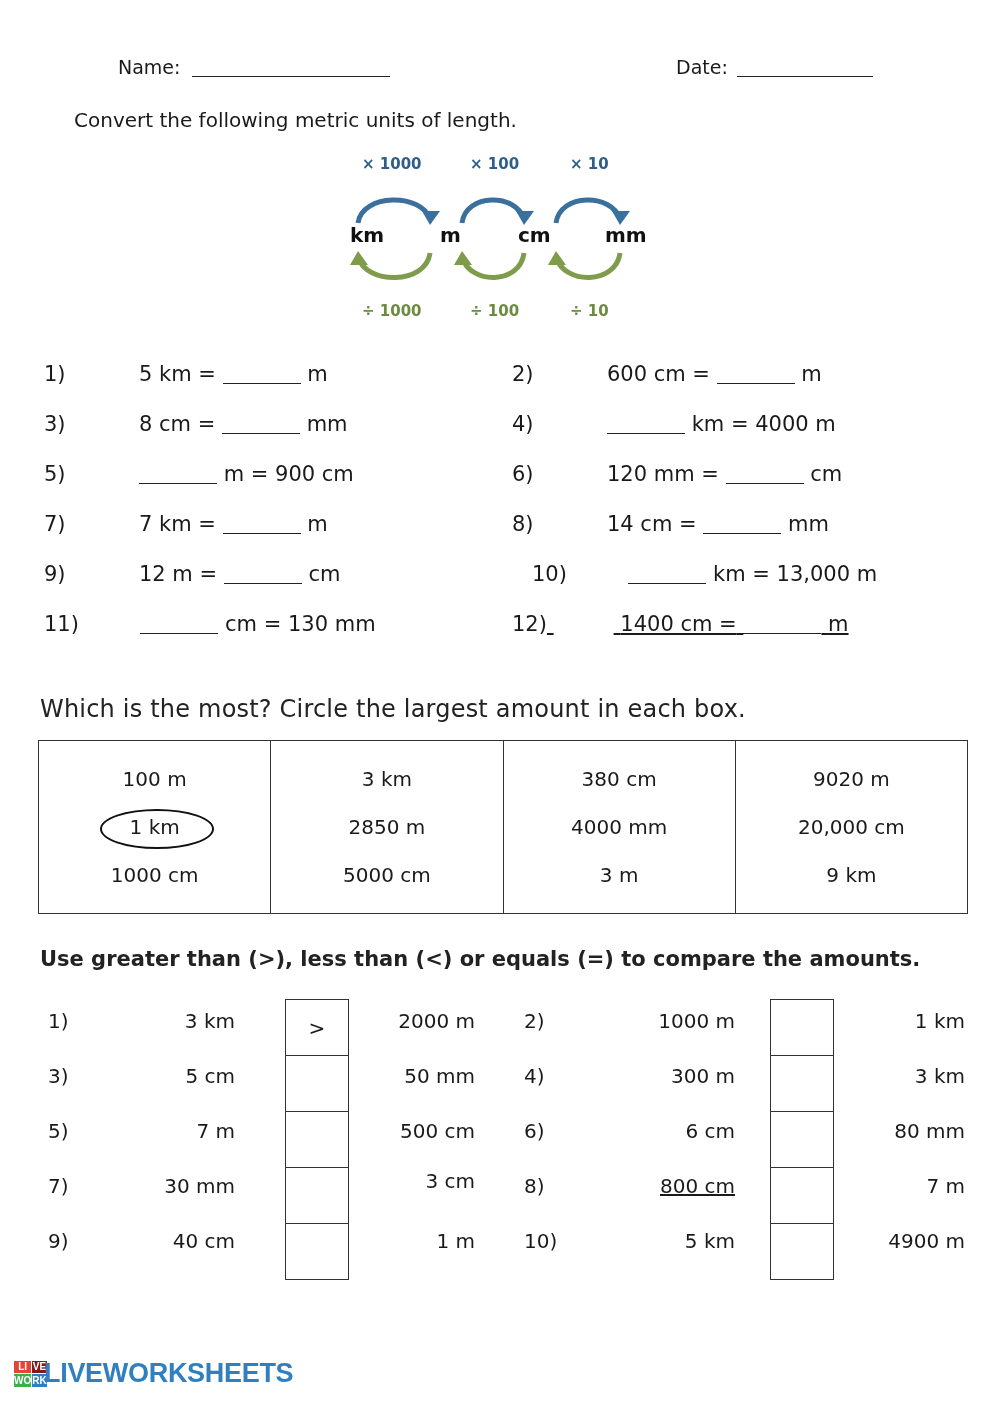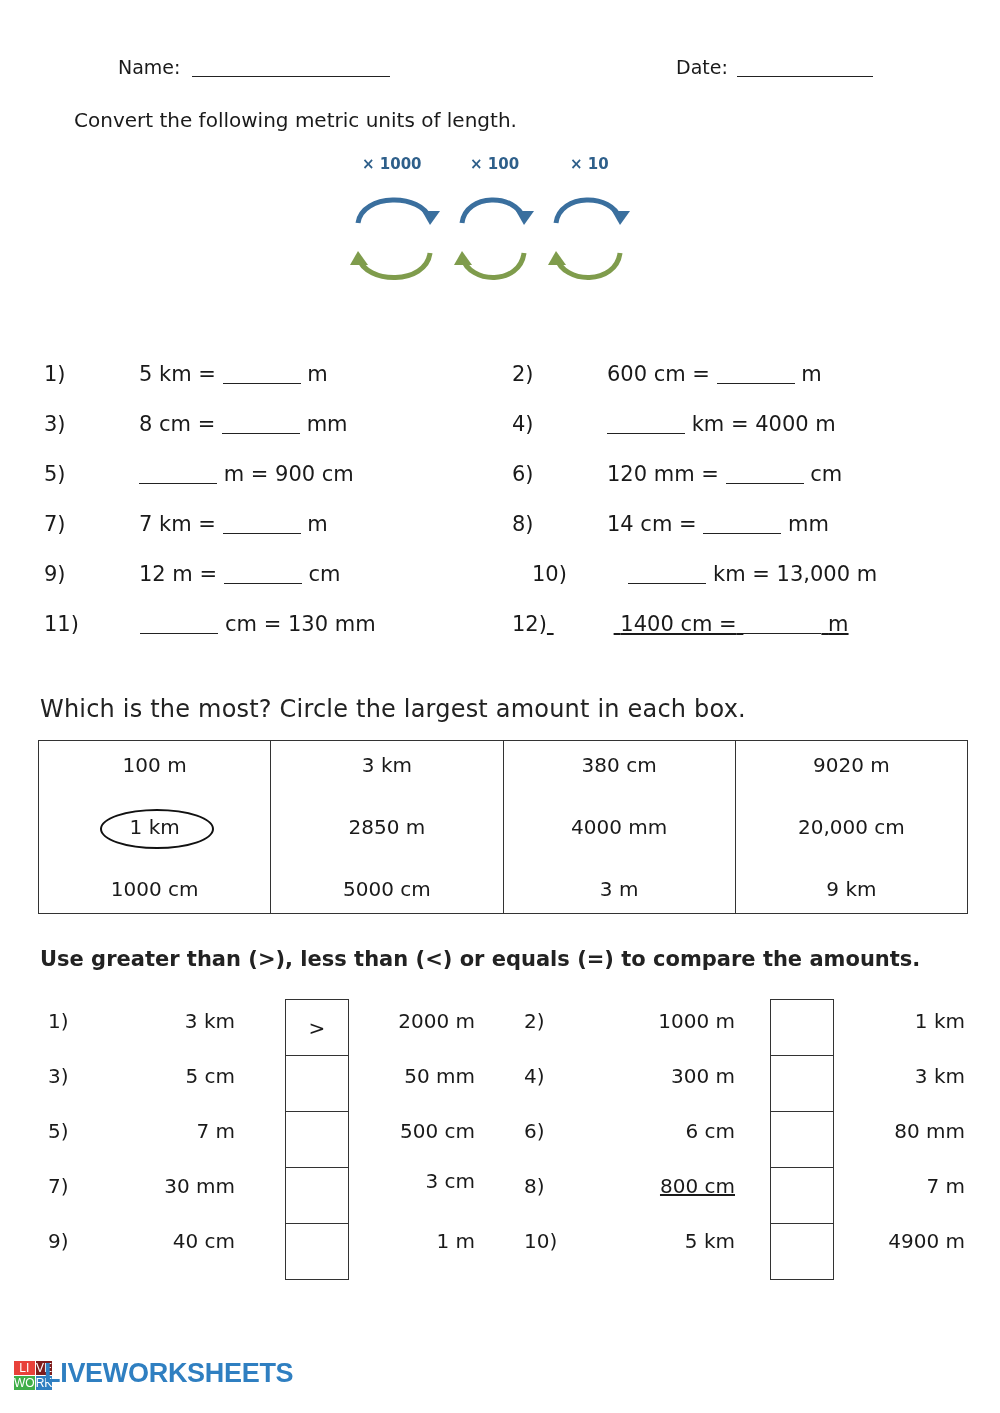--- a/index.html
+++ b/index.html
@@ -157,21 +157,21 @@
     width: 928px;
     height: 172px;
     border: 1.6px solid #333;
     display: flex;
   }
   .box-col {
     flex: 1;
     border-right: 1.6px solid #333;
     display: flex;
     flex-direction: column;
-    justify-content: space-between;
+    justify-content: center;
     align-items: center;
   }
   .box-col:last-child { border-right: none; }
   .box-item {
     font-size: 20px;
     height: 48px;
     line-height: 48px;
     text-align: center;
     position: relative;
   }
@@ -250,22 +250,22 @@
     display: grid;
     grid-template-columns: 1fr 1fr;
     grid-template-rows: 1fr 1fr;
     gap: 1px;
     margin-right: 4px;
   }
   .lw-logo div {
     display: flex;
     align-items: center;
     justify-content: center;
-    font-size: 12px;
-    font-weight: normal;
+    font-size: 10px;
+    font-weight: bold;
     color: #fff;
     font-family: "Liberation Sans", sans-serif;
   }
   .lw-q1 { background: #e8413a; }
   .lw-q2 { background: #7f1d1d; }
   .lw-q3 { background: #3fae49; }
   .lw-q4 { background: #2f7fc1; }
   .lw-text {
     font-family: "Liberation Sans", sans-serif;
     font-size: 27px;
@@ -300,34 +300,45 @@
       <path d="M132 44 C 136 14, 186 14, 194 40"></path>
       <path d="M226 44 C 230 14, 282 14, 290 40"></path>
     </g>
     <g fill="#3a6f9e">
       <polygon points="100,46 92,32 110,32"></polygon>
       <polygon points="194,46 186,32 204,32"></polygon>
       <polygon points="290,46 282,32 300,32"></polygon>
     </g>
   </svg>
 
+  <div class="diag-units">
+    <span style="left:20px;">km</span>
+    <span style="left:110px;">m</span>
+    <span style="left:188px;">cm</span>
+    <span style="left:275px;">mm</span>
+  </div>
 
   <svg class="arcs-bottom" width="340" height="50">
     <g fill="none" stroke="#7f9c4c" stroke-width="5">
       <path d="M100 6 C 96 38, 36 38, 28 10"></path>
       <path d="M194 6 C 190 38, 140 38, 132 10"></path>
       <path d="M290 6 C 286 38, 234 38, 226 10"></path>
     </g>
     <g fill="#7f9c4c">
       <polygon points="28,4 20,18 38,18"></polygon>
       <polygon points="132,4 124,18 142,18"></polygon>
       <polygon points="226,4 218,18 236,18"></polygon>
     </g>
   </svg>
 
+  <div class="diag-div">
+    <span style="left:32px;">÷ 1000</span>
+    <span style="left:140px;">÷ 100</span>
+    <span style="left:240px;">÷ 10</span>
+  </div>
 </div>
 
 <div class="problems">
 
   <div class="prob" style="left:44px; top:10px;">
     <span class="num">1)</span>
     <span style="display:inline-block;width:60px;"></span>
     <span>5 km =</span>
     <span class="blank"></span>
     <span>m</span>

